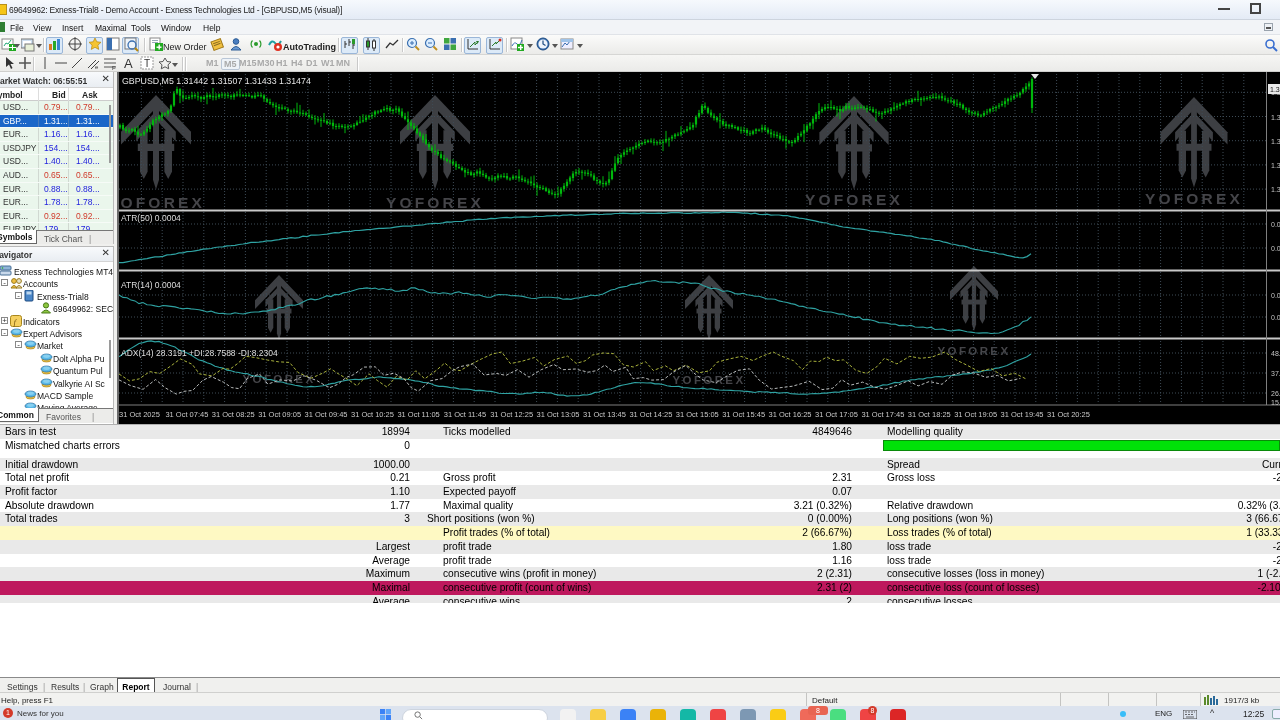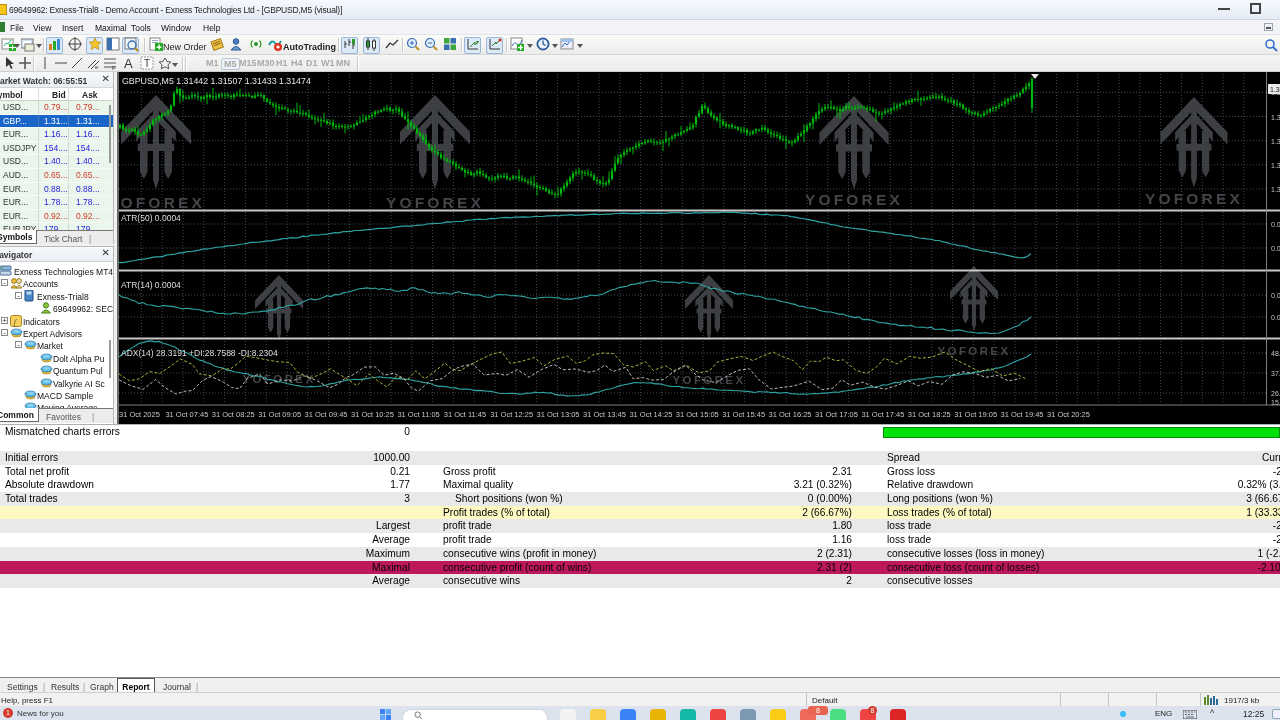--- a/index.html
+++ b/index.html
@@ -587,51 +587,64 @@
     <text x="1154" y="248" font-size="7" fill="#c4c4c4" font-family="Liberation Sans, sans-serif">0.00</text>
     <text x="1154" y="284" font-size="7" fill="#c4c4c4" font-family="Liberation Sans, sans-serif">48.</text>
     <text x="1154" y="304" font-size="7" fill="#c4c4c4" font-family="Liberation Sans, sans-serif">37.</text>
     <text x="1154" y="324" font-size="7" fill="#c4c4c4" font-family="Liberation Sans, sans-serif">26.</text>
     <text x="1154" y="333" font-size="7" fill="#c4c4c4" font-family="Liberation Sans, sans-serif">15.</text>
     <rect x="1151" y="12" width="12" height="10" fill="#e8e8e8"></rect>
     <text x="1153" y="20" font-size="7" fill="#111" font-family="Liberation Sans, sans-serif">1.3</text>
   </svg>
 <div class="abs" style="left:0;top:424px;width:1280px;height:1px;background:#b0b0b0"></div>
 <div class="abs" style="left:0;top:425px;width:1280px;height:178px;font-size:10.2px;color:#000">
-    <div style="position:relative;height:26px;line-height:13.7px;background:#ffffff;overflow:hidden">
+    <div style="position:relative;height:13.7px;line-height:13.7px;background:#e9e9e9;overflow:hidden">
+      <span style="position:absolute;left:5px">Bars in test</span>
+      <span style="position:absolute;left:260px;width:150px;text-align:right">18994</span>
+      <span style="position:absolute;left:443px">Ticks modelled</span>
+      <span style="position:absolute;left:702px;width:150px;text-align:right">4849646</span>
+      <span style="position:absolute;left:887px">Modelling quality</span>
+    </div>
+    <div style="position:relative;height:19px;line-height:13.7px;background:#ffffff;overflow:hidden">
       <span style="position:absolute;left:5px">Mismatched charts errors</span>
       <span style="position:absolute;left:260px;width:150px;text-align:right">0</span>
       <span style="position:absolute;left:883px;top:1.5px;width:397px;height:11px;background:#00e108;border:1px solid #0a8a0a"></span>
     </div>
     <div style="position:relative;height:13.7px;line-height:13.7px;background:#e9e9e9;overflow:hidden">
-      <span style="position:absolute;left:5px">Initial errors</span>
+      <span style="position:absolute;left:5px">Initial drawdown</span>
       <span style="position:absolute;left:260px;width:150px;text-align:right">1000.00</span>
       <span style="position:absolute;left:887px">Spread</span>
       <span style="position:absolute;left:1146px;width:150px;text-align:right">Current</span>
     </div>
     <div style="position:relative;height:13.7px;line-height:13.7px;background:#ffffff;overflow:hidden">
       <span style="position:absolute;left:5px">Total net profit</span>
       <span style="position:absolute;left:260px;width:150px;text-align:right">0.21</span>
       <span style="position:absolute;left:443px">Gross profit</span>
       <span style="position:absolute;left:702px;width:150px;text-align:right">2.31</span>
       <span style="position:absolute;left:887px">Gross loss</span>
       <span style="position:absolute;left:1146px;width:150px;text-align:right">-2.10</span>
     </div>
+    <div style="position:relative;height:13.7px;line-height:13.7px;background:#e9e9e9;overflow:hidden">
+      <span style="position:absolute;left:5px">Profit factor</span>
+      <span style="position:absolute;left:260px;width:150px;text-align:right">1.10</span>
+      <span style="position:absolute;left:443px">Expected payoff</span>
+      <span style="position:absolute;left:702px;width:150px;text-align:right">0.07</span>
+    </div>
     <div style="position:relative;height:13.7px;line-height:13.7px;background:#ffffff;overflow:hidden">
       <span style="position:absolute;left:5px">Absolute drawdown</span>
       <span style="position:absolute;left:260px;width:150px;text-align:right">1.77</span>
       <span style="position:absolute;left:443px">Maximal quality</span>
       <span style="position:absolute;left:702px;width:150px;text-align:right">3.21 (0.32%)</span>
       <span style="position:absolute;left:887px">Relative drawdown</span>
       <span style="position:absolute;left:1146px;width:150px;text-align:right">0.32% (3.21)</span>
     </div>
     <div style="position:relative;height:13.7px;line-height:13.7px;background:#e9e9e9;overflow:hidden">
       <span style="position:absolute;left:5px">Total trades</span>
       <span style="position:absolute;left:260px;width:150px;text-align:right">3</span>
-      <span style="position:absolute;left:455px">Short positions (won %)</span>
+      <span style="position:absolute;left:427px">Short positions (won %)</span>
       <span style="position:absolute;left:702px;width:150px;text-align:right">0 (0.00%)</span>
       <span style="position:absolute;left:887px">Long positions (won %)</span>
       <span style="position:absolute;left:1146px;width:150px;text-align:right">3 (66.67%)</span>
     </div>
     <div style="position:relative;height:13.7px;line-height:13.7px;background:#fef9c3;overflow:hidden">
       <span style="position:absolute;left:443px">Profit trades (% of total)</span>
       <span style="position:absolute;left:702px;width:150px;text-align:right">2 (66.67%)</span>
       <span style="position:absolute;left:887px">Loss trades (% of total)</span>
       <span style="position:absolute;left:1146px;width:150px;text-align:right">1 (33.33%)</span>
     </div>

